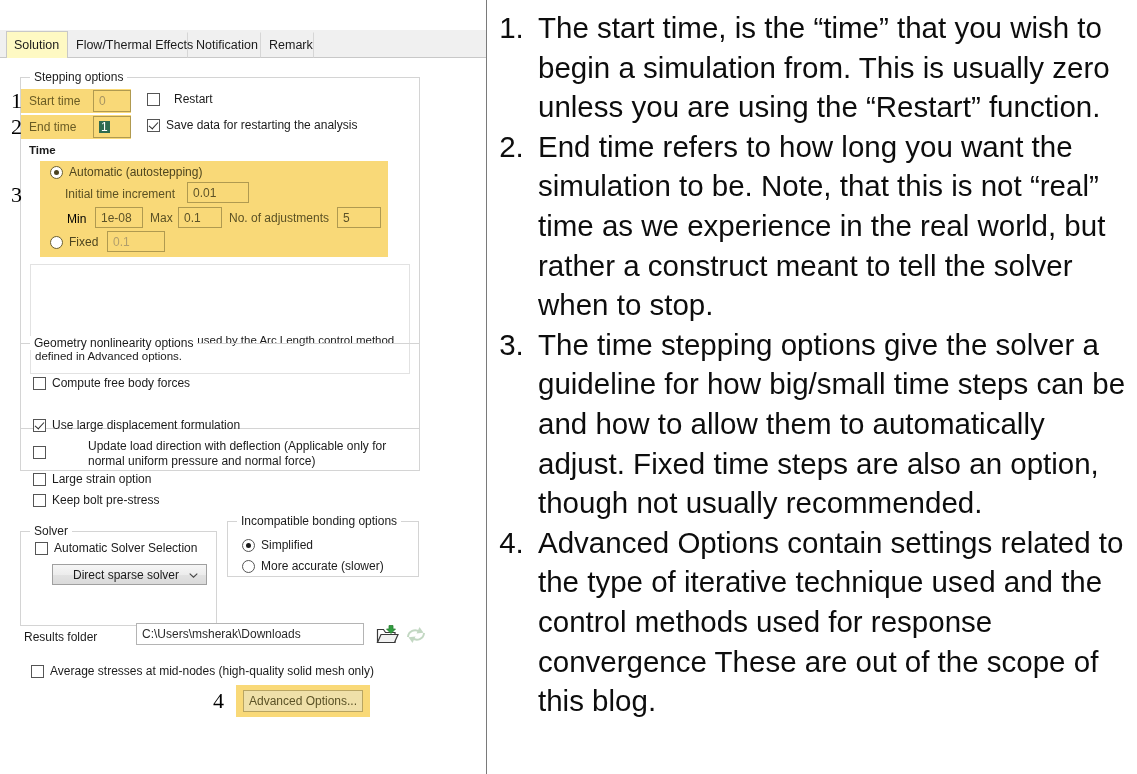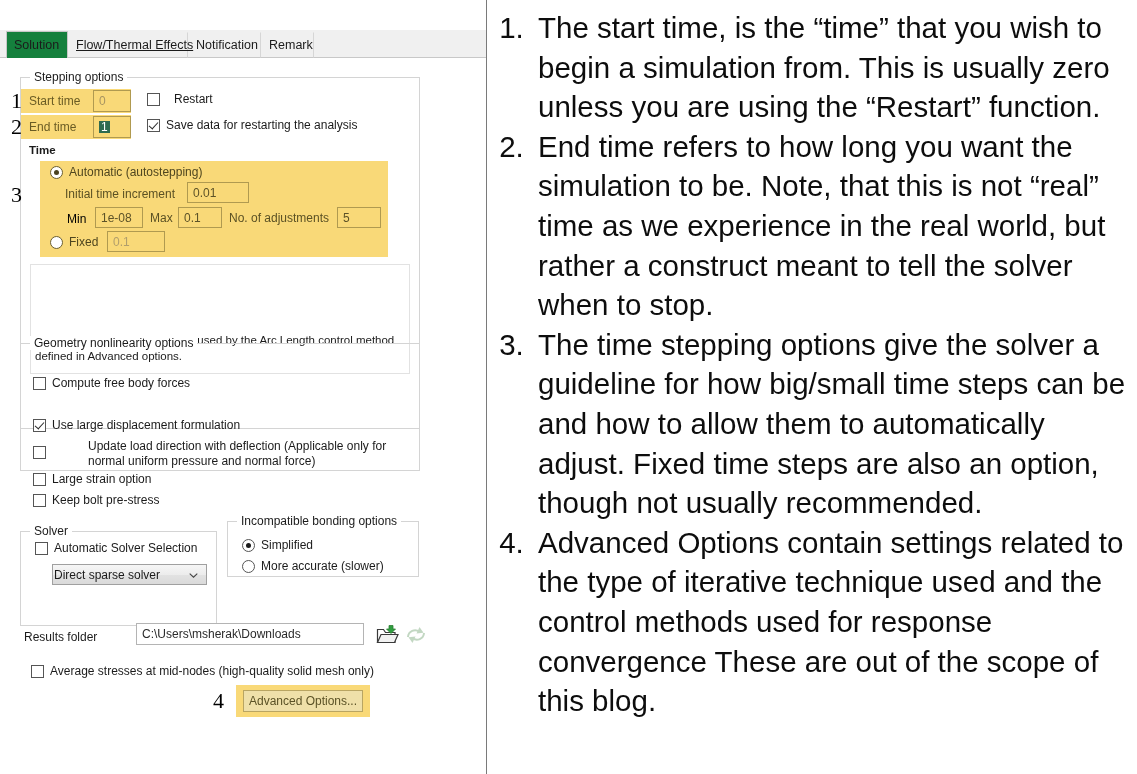--- a/index.html
+++ b/index.html
@@ -70,21 +70,21 @@
     line-height: 25px;
     font-size: 12.5px;
     color: #1b1b1b;
     padding: 0 7px;
     box-sizing: border-box;
     border: 1px solid transparent;
     cursor: pointer;
     white-space: nowrap;
   }
   .tab.sel {
-    background: #15803d;
+    background: #fef9c3;
     border: 1px solid #c8c8c8;
     border-bottom: 1px solid #ffffff;
     top: 1px;
     height: 28px;
     line-height: 27px;
   }
   .tab.unsel {
     border-right: 1px solid #d6d6d6;
   }
 
@@ -219,21 +219,21 @@
   
   .combo {
     position: absolute;
     box-sizing: border-box;
     border: 1px solid #a0a0a0;
     background: linear-gradient(to bottom, #f6f6f6 0%, #ececec 52%, #e2e2e2 53%, #dadada 100%);
     font-size: 12px;
     color: #1b1b1b;
     display: flex;
     align-items: center;
-    padding-left: 1px;
+    padding-left: 20px;
     cursor: pointer;
   }
   .combo .chev {
     position: absolute;
     right: 8px; top: 50%;
     margin-top: -2px;
     width: 9px; height: 5px;
   }
 
   
@@ -294,21 +294,21 @@
 </head>
 <body>
 
 <div id="page">
 
   <div id="dialog">
 
 
     <div id="tabstrip">
       <div class="tab sel" style="left:6px;   width:62px;">Solution</div>
-      <div class="tab unsel" style="left:68px;  width:120px;text-decoration:underline;">Flow/Thermal Effects</div>
+      <div class="tab unsel" style="left:68px;  width:120px;">Flow/Thermal Effects</div>
       <div class="tab unsel" style="left:188px; width:73px;">Notification</div>
       <div class="tab unsel" style="left:261px; width:53px;">Remark</div>
     </div>
 
     <div id="pane">
 
       <div class="group" style="left:20px; top:19px; width:400px; height:352px;">
         <div class="glabel">Stepping options</div>
       </div>
 

